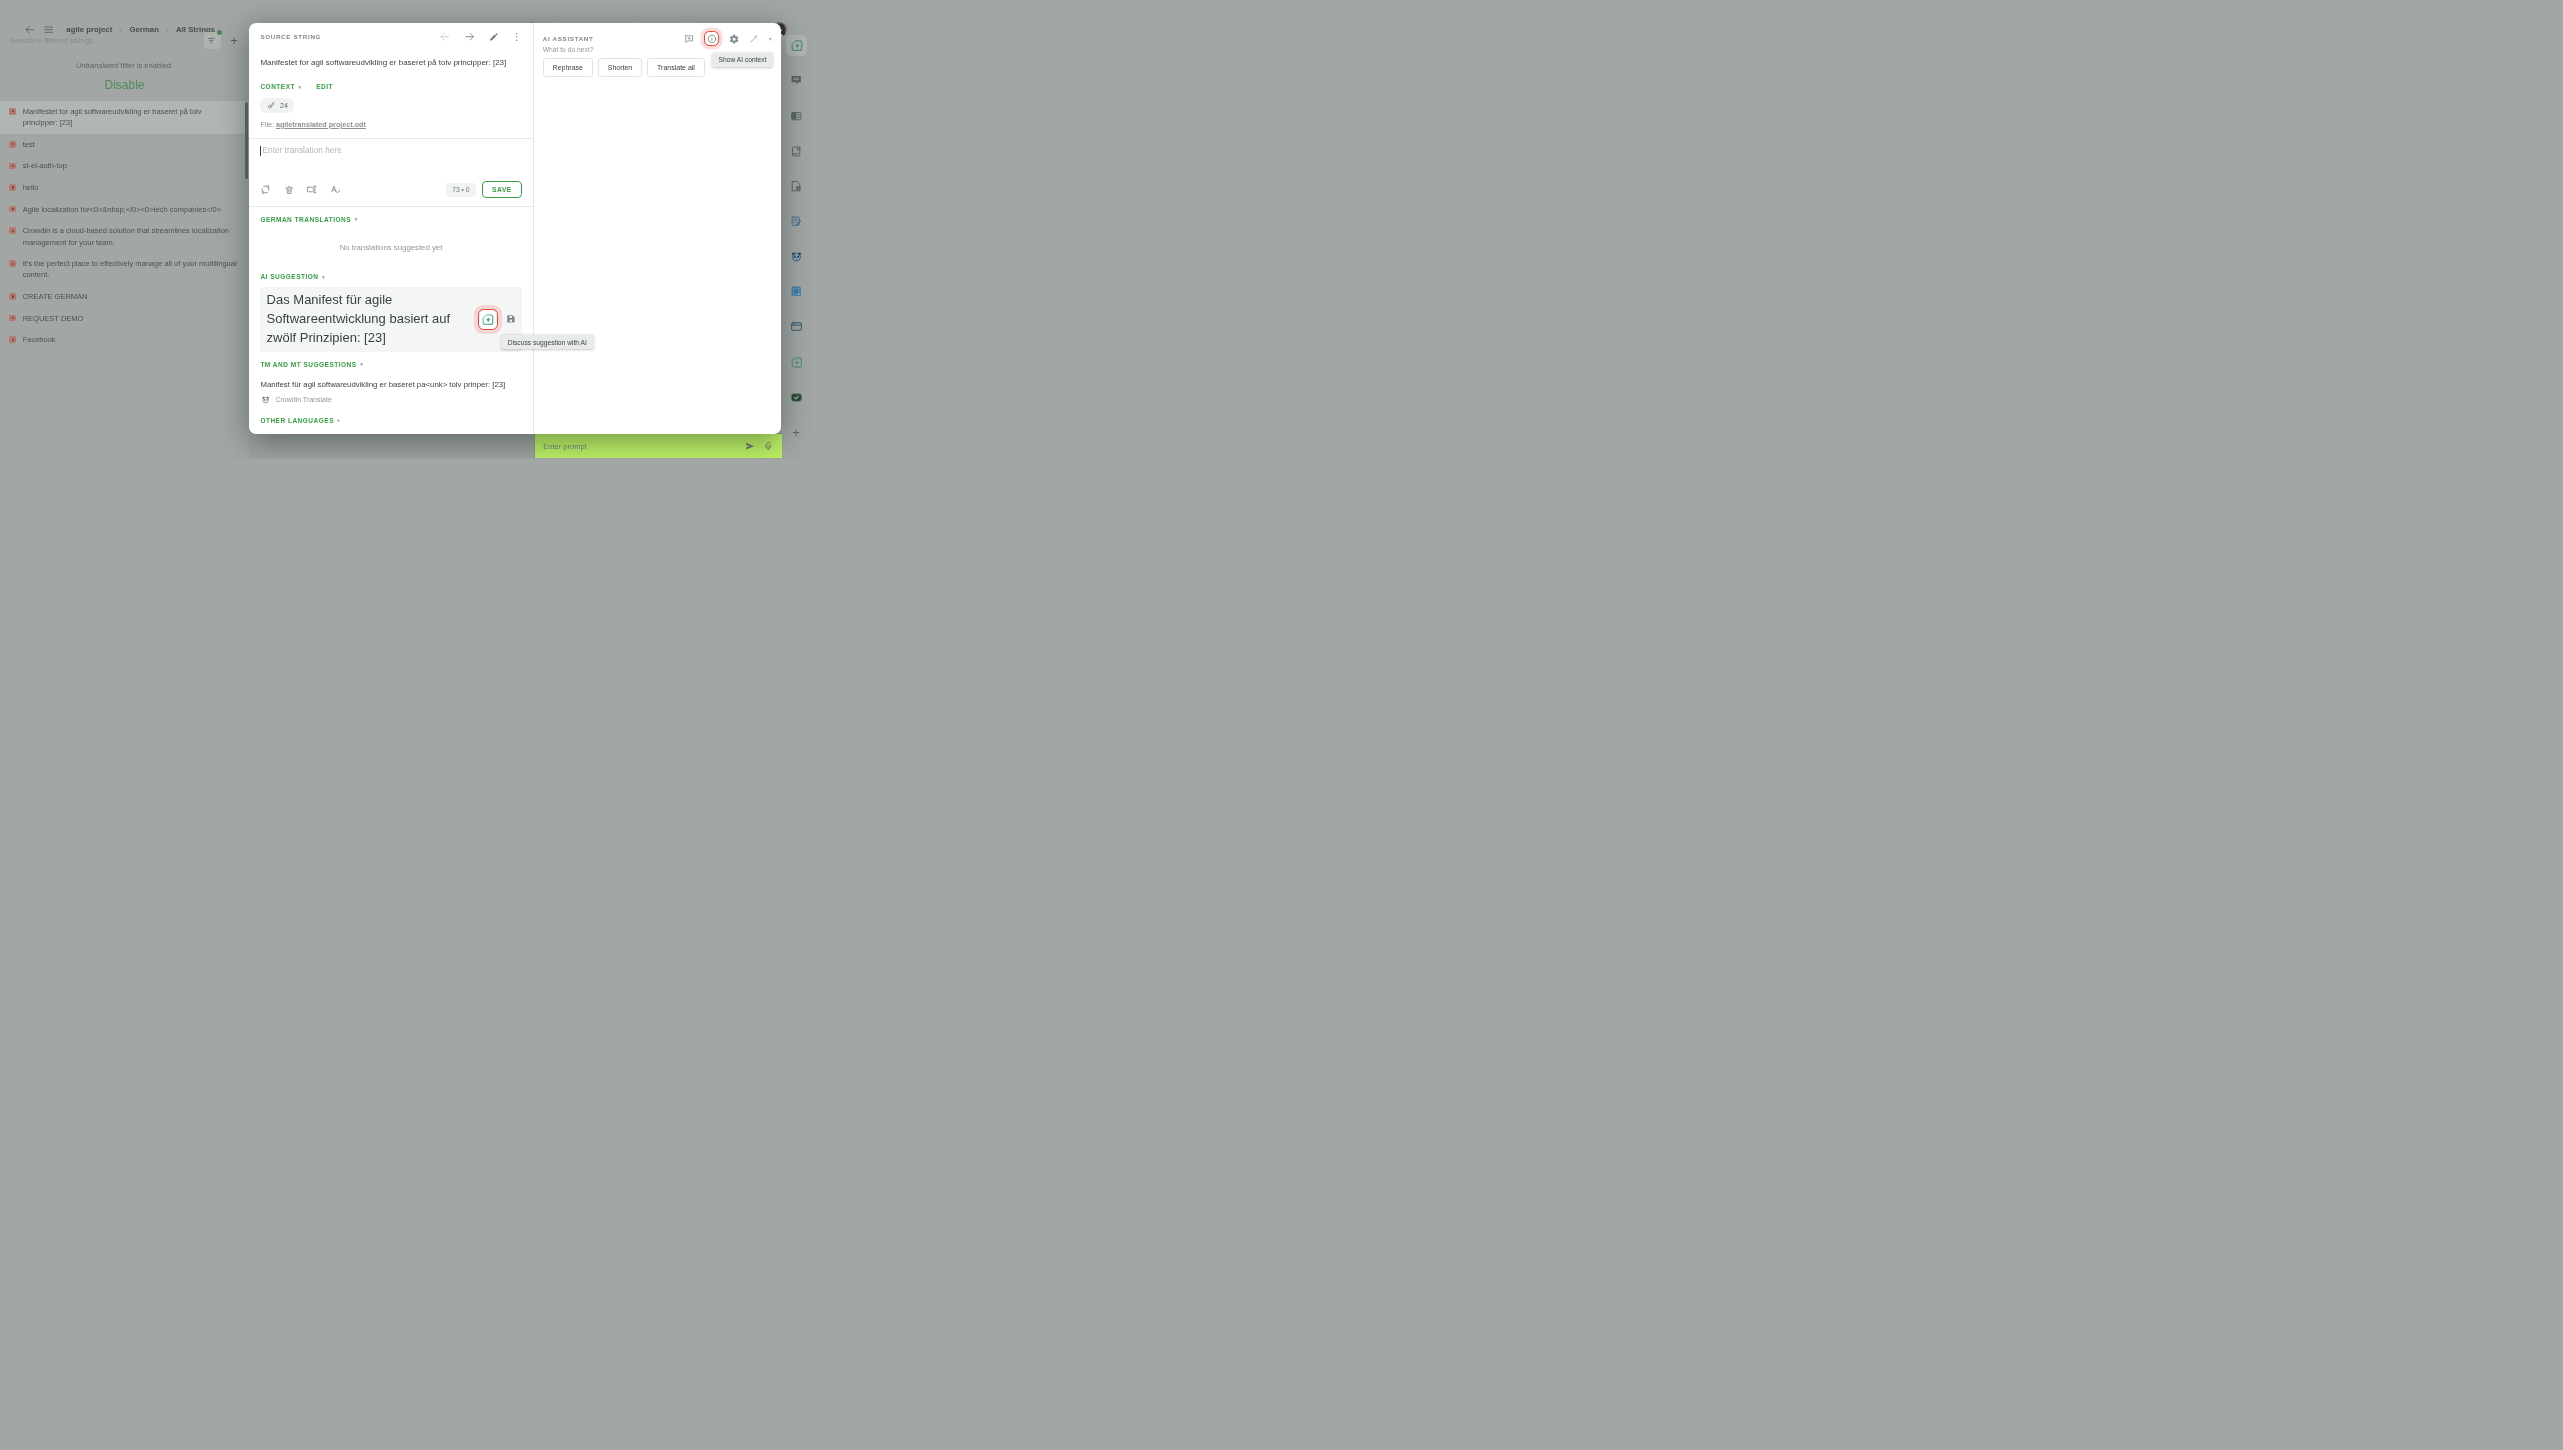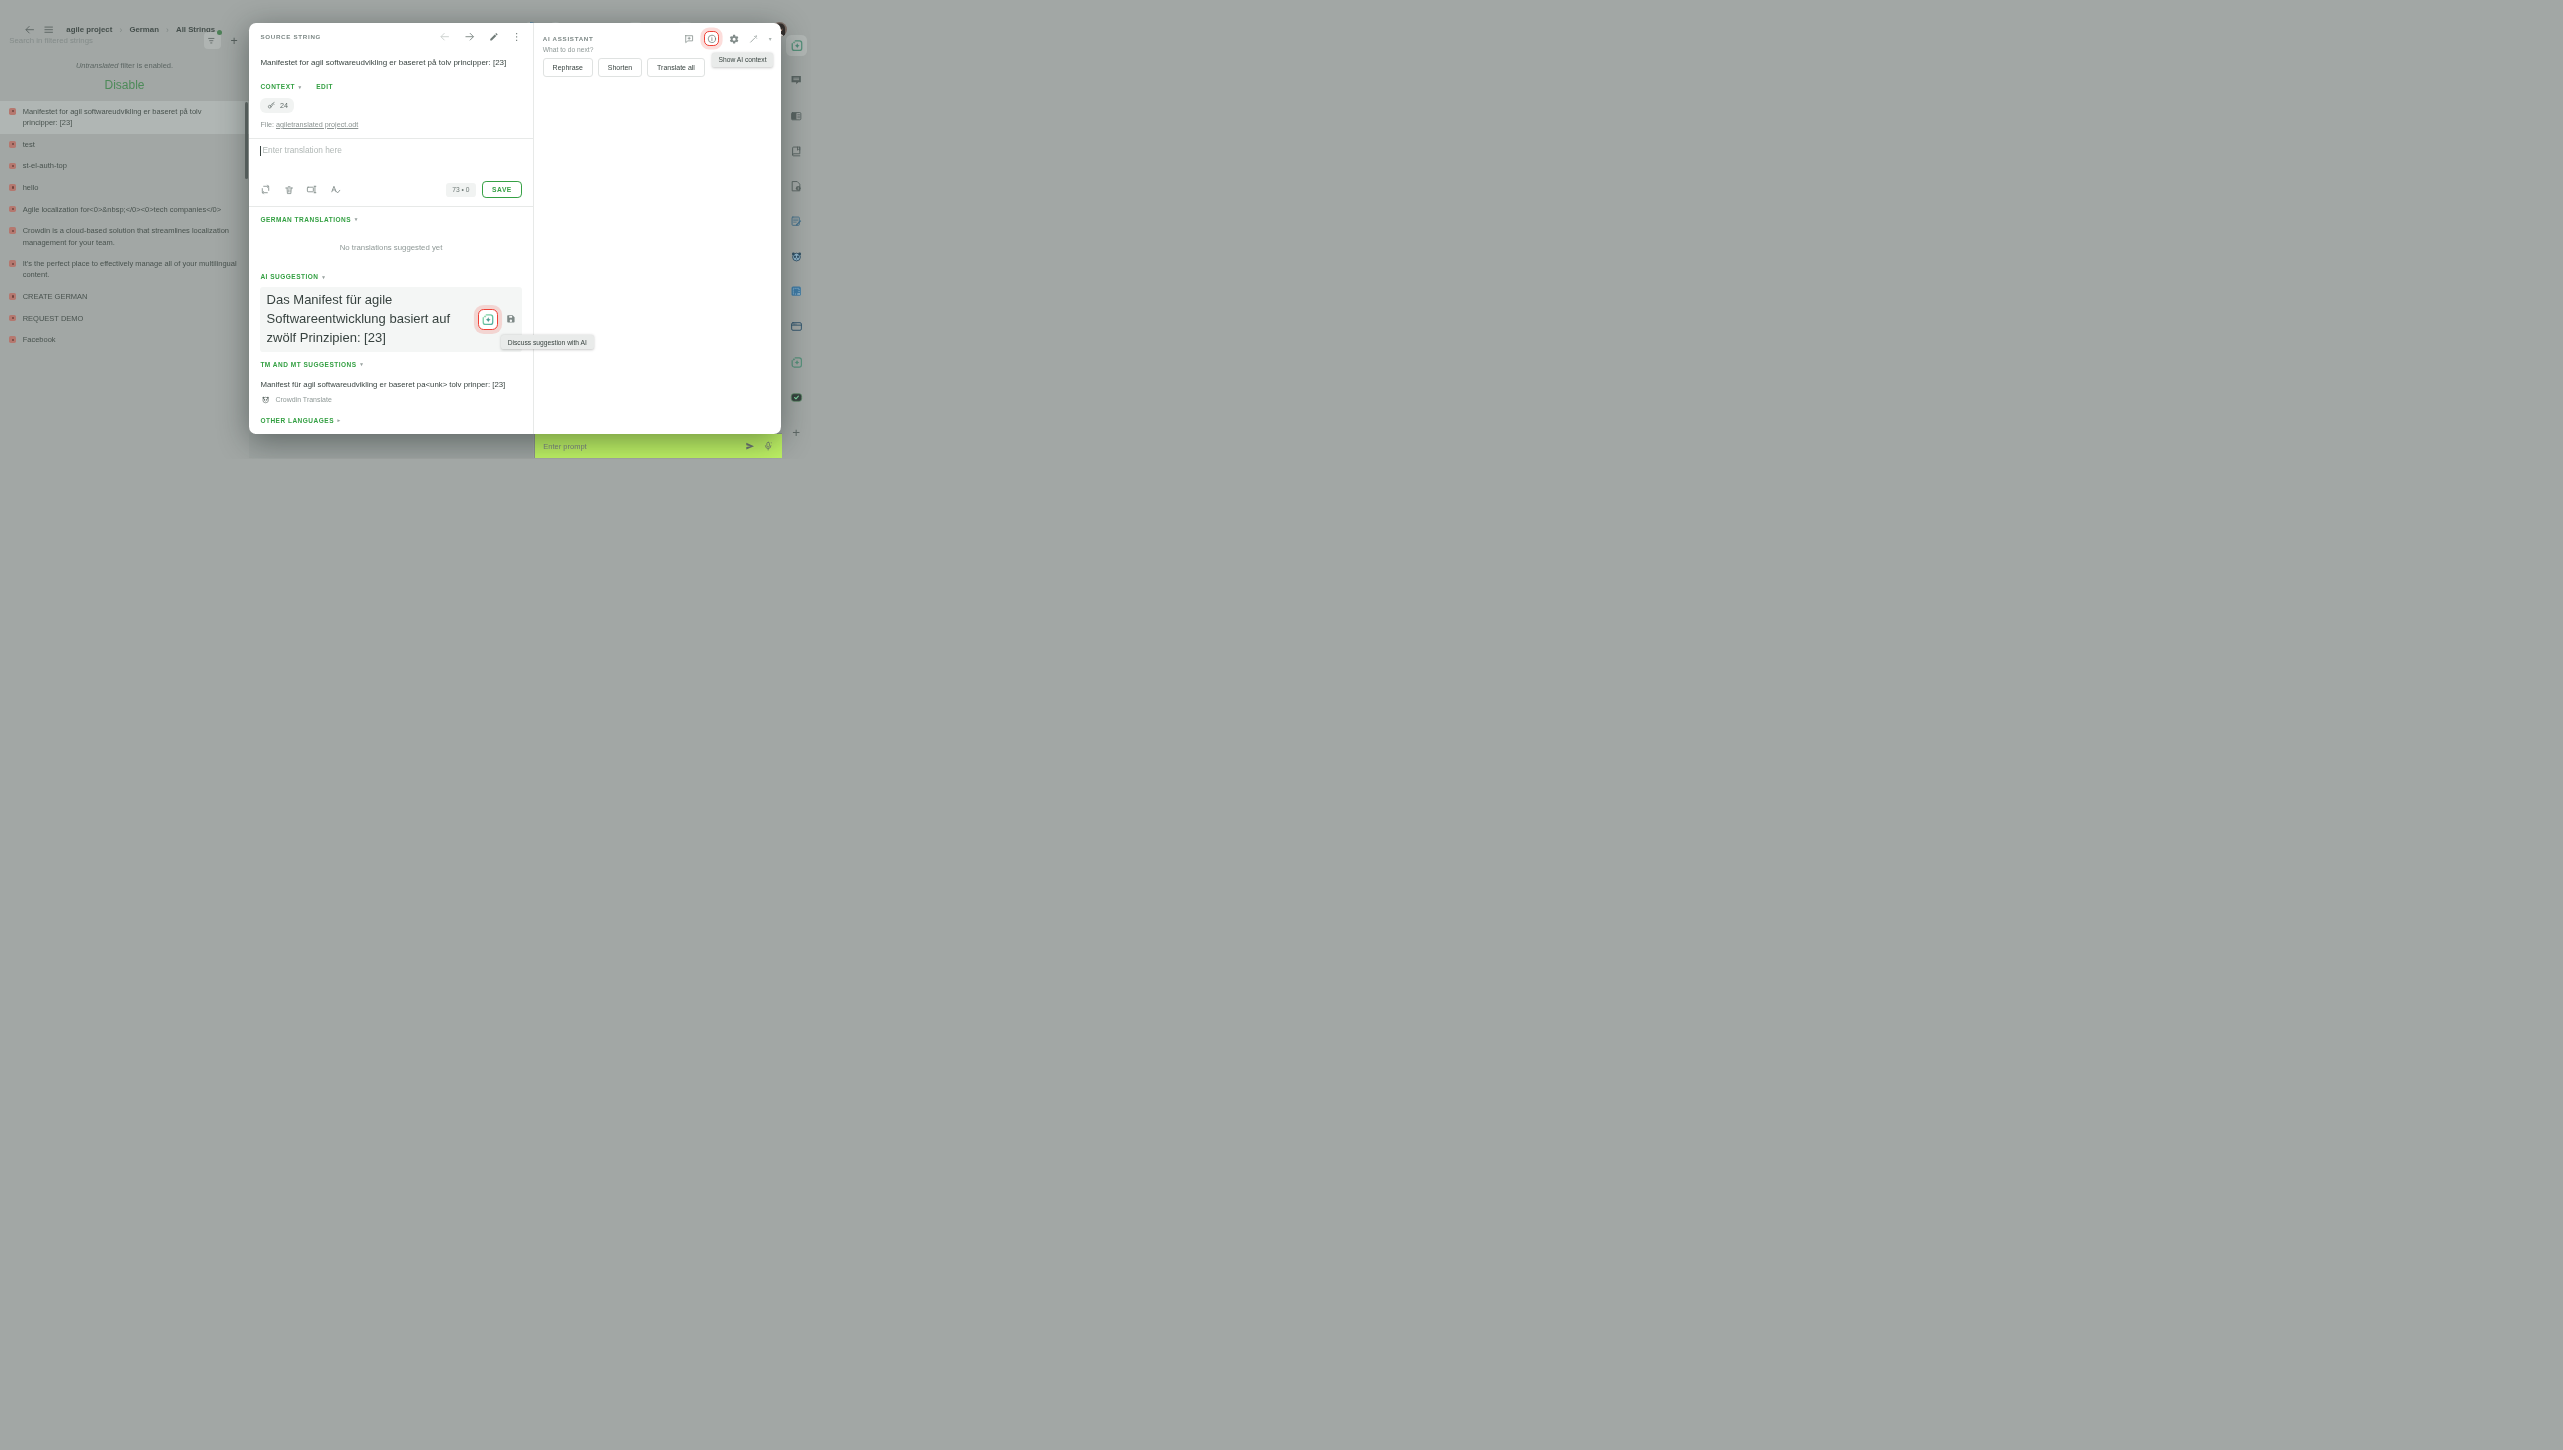--- a/index.html
+++ b/index.html
@@ -70,21 +70,21 @@
   .mid { color:#717c79; }
   .kebab { font-size:9.8px; color:#6b7673; line-height:1; letter-spacing:0; }
 
   .source-text { font-size:8px; color:#37423f; margin-top:14.5px; line-height:1.45; }
   .context-row { margin-top:14.5px; display:flex; align-items:center; gap:14.5px; }
   .green-label { color:#34a043; font-size:6.5px; font-weight:700; letter-spacing:0.5px; cursor:pointer; display:inline-flex; align-items:center; gap:3.6px; }
   .caret { color:#9aa3a1; font-size:5.2px; }
   .key-chip { margin-top:7.8px; display:inline-flex; align-items:center; gap:4.7px; background:#f1f3f2; border-radius:6px; padding:3.1px 6.2px; width:max-content; color:#5f6a67; font-size:7.2px; cursor:pointer; }
   .key-chip svg { color:#5f6a67; }
   .file-row { margin-top:6.7px; font-size:7.2px; color:#8b9391; }
-  .file-row a { color:#8b9391; text-decoration:underline; cursor:pointer; }
+  .file-row a { color:#8b9391; text-decoration:underline; cursor:pointer;font-weight:bold; }
   .hr { height:0.5px; background:#e7e9e8; margin:8.8px -11.4px 0; }
   .trans-wrap { margin-top:6.7px; position:relative; }
   .trans-input { width:100%; height:13.4px; border:none; outline:none; resize:none; font-family:inherit; font-size:8.3px; color:#37423f; padding-left:2.1px; }
   .trans-input::placeholder { color:#b1b8b6; }
   .trans-caret { position:absolute; left:0; top:1px; width:0.8px; height:10.3px; background:#37423f; }
   .spacer { flex:1; }
   .toolbar { display:flex; align-items:center; gap:12.4px; color:#7d8886; }
   .toolbar-right { margin-left:auto; display:flex; align-items:center; gap:6.2px; }
   .count-chip { background:#f1f3f2; color:#6f7a77; border-radius:3.1px; padding:3.6px 6.7px; font-size:6.7px; }
   .save-btn { border:1px solid #34a043; color:#34a043; border-radius:4.1px; padding:4.1px 8.8px; font-size:6.7px; font-weight:700; letter-spacing:0.5px; background:#fff; cursor:pointer; }

